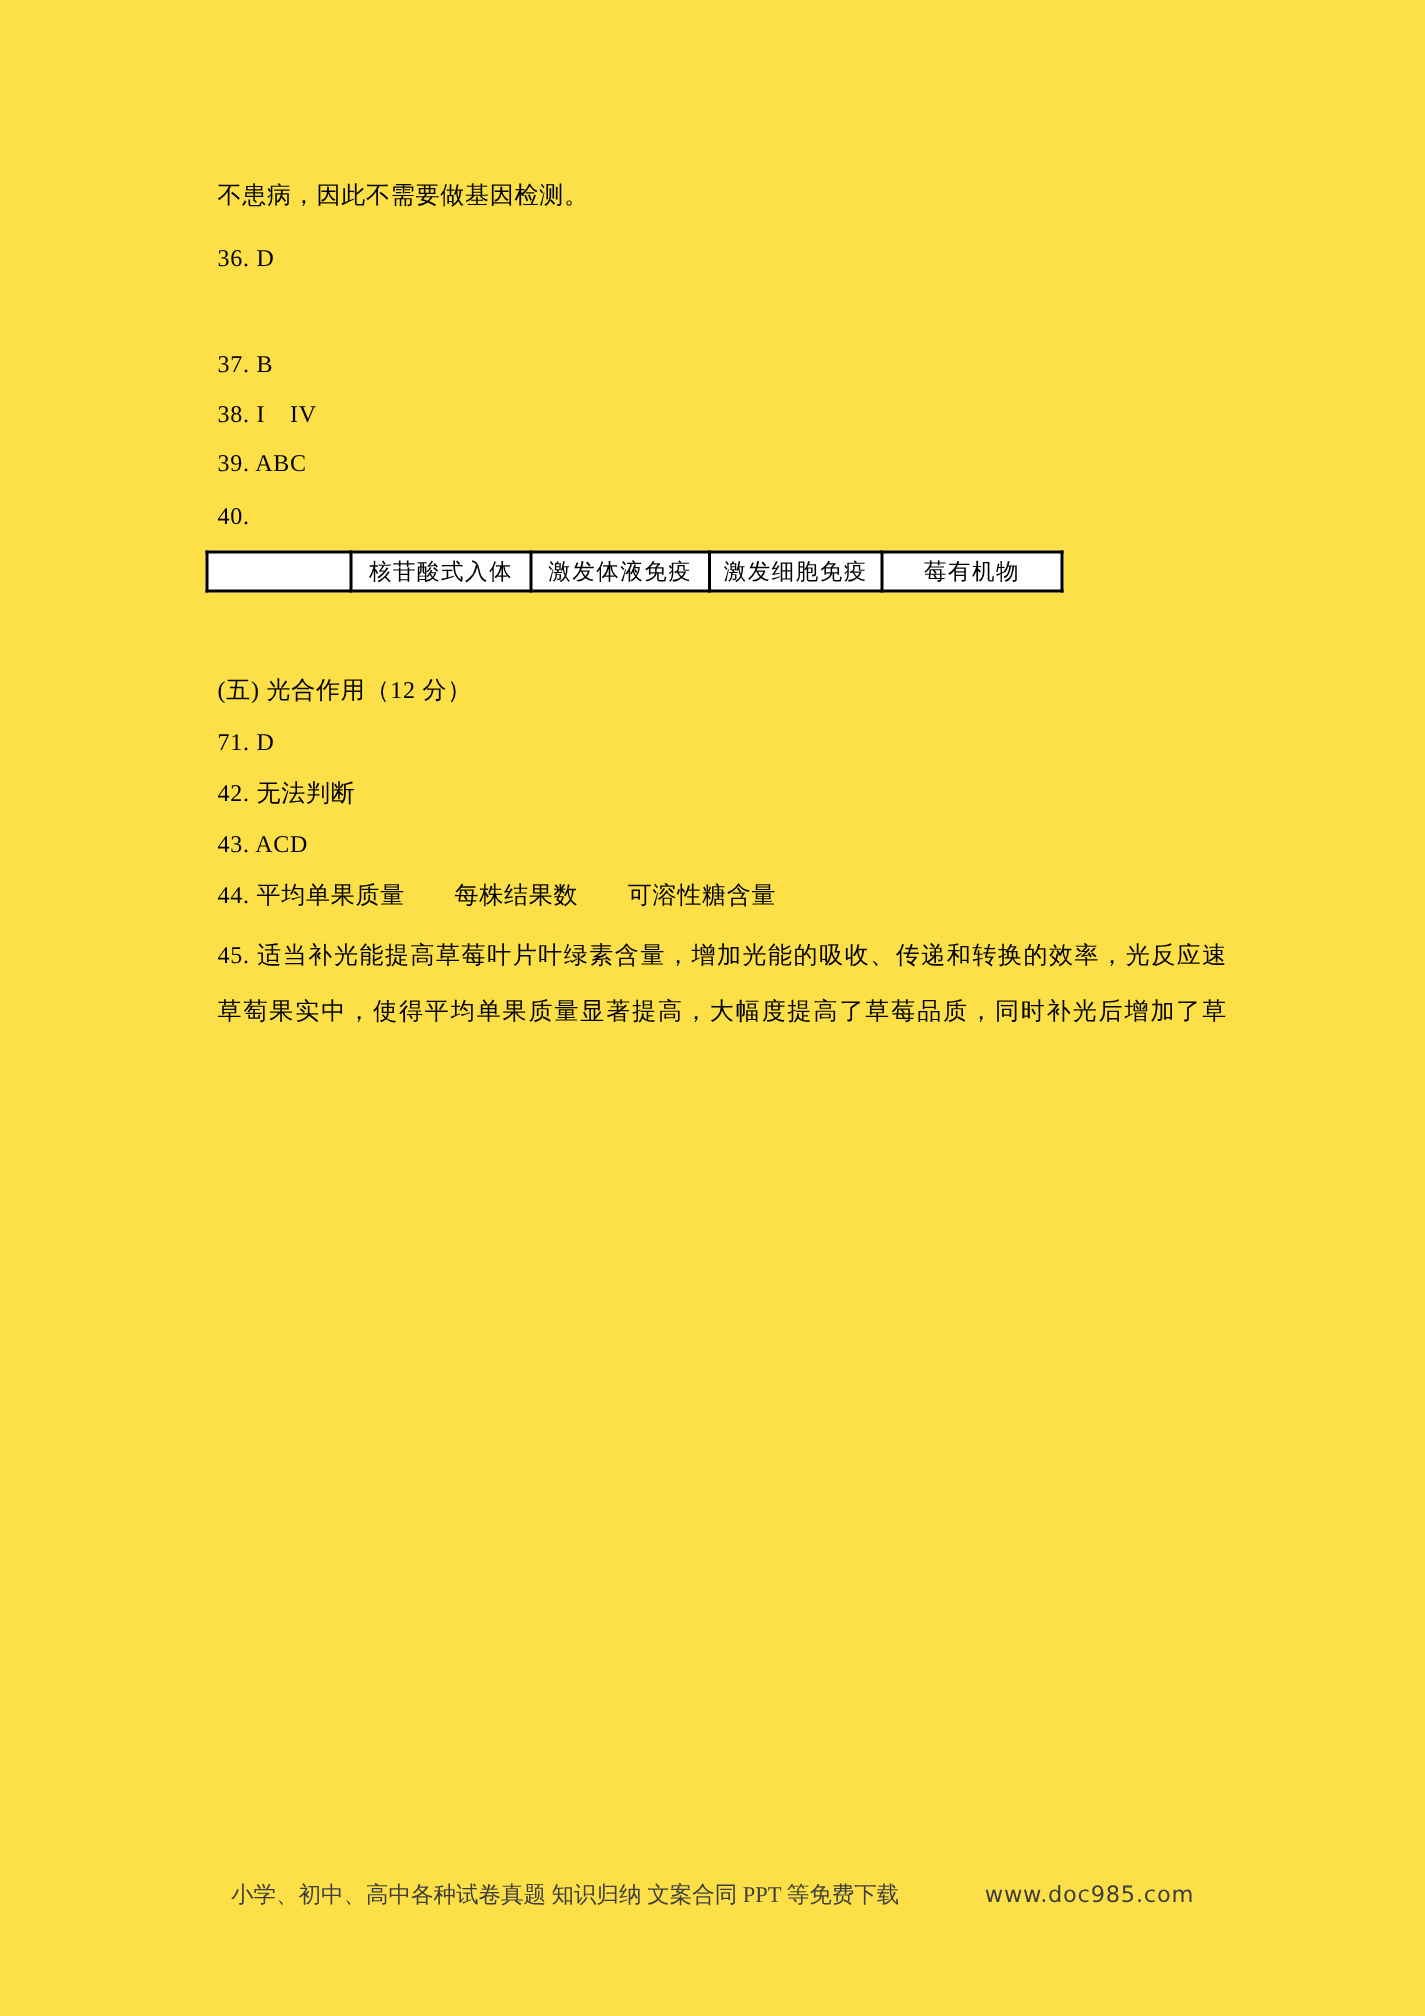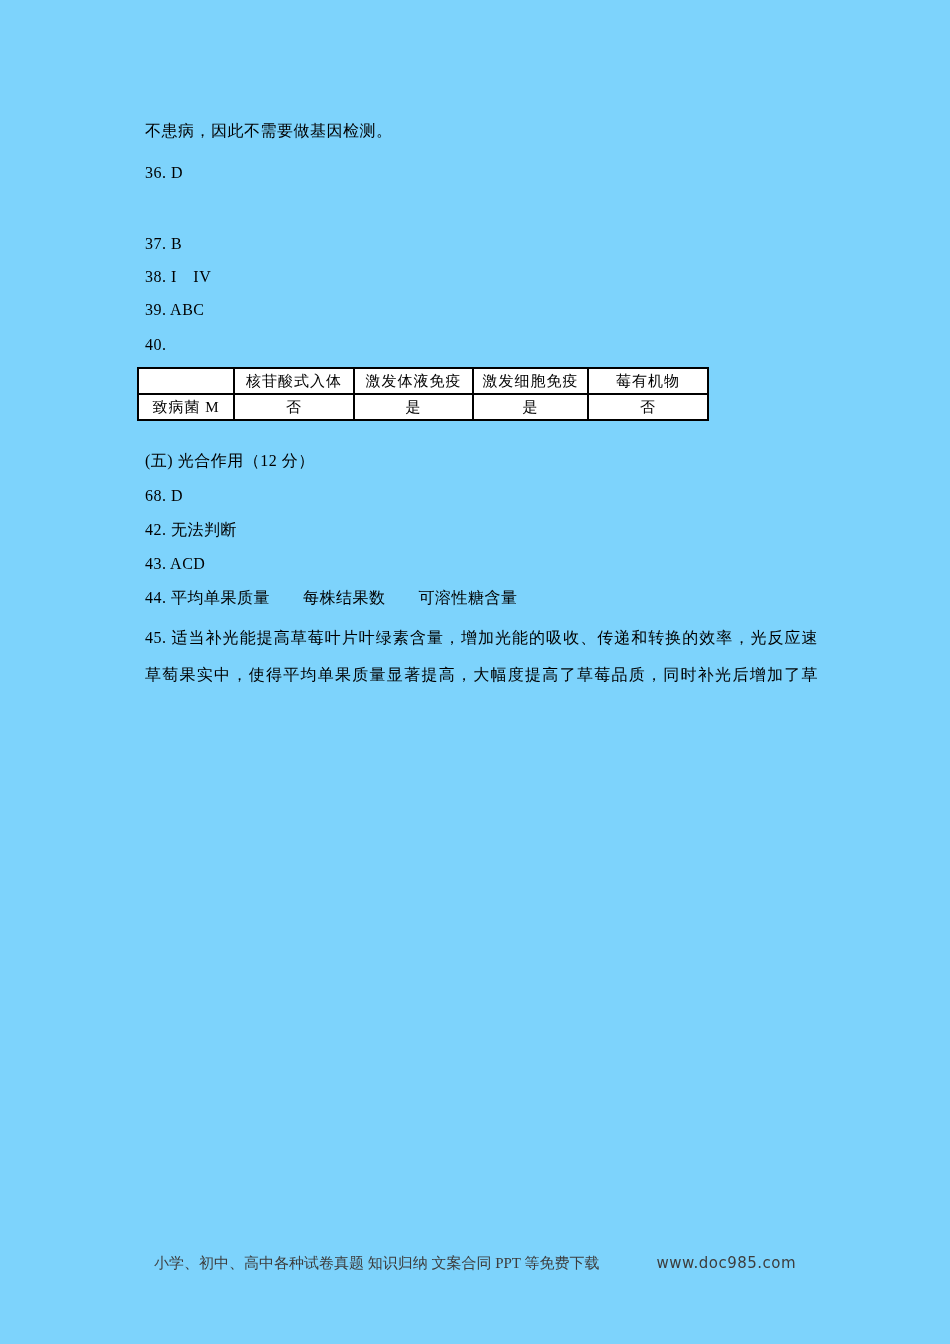--- a/index.html
+++ b/index.html
@@ -1,17 +1,17 @@
 <!DOCTYPE html>
 <html><head>
 <meta charset="utf-8">
 <style>
   html,body { margin:0; padding:0; background:#ffffff; }
   .page {
-    position:relative; width:950px; height:1344px; background:#7dd3fc;
+    position:relative; width:950px; height:1344px; background:#fde047;
     font-family:"Liberation Serif","DejaVu Serif",serif;
     color:#000000; overflow:hidden;
   }
   .tline {
     position:absolute; left:145px; font-size:16px; line-height:20px;
     white-space:pre; letter-spacing:0.5px;
   }
   .ans-table {
     position:absolute; left:137px; top:367px;
     border-collapse:collapse; table-layout:fixed; width:477px;
@@ -65,32 +65,25 @@
         <col style="width:120px">
     </colgroup>
     <tbody>
       <tr>
         <th></th>
         <th>核苷酸式入体</th>
         <th>激发体液免疫</th>
         <th>激发细胞免疫</th>
         <th>莓有机物</th>
       </tr>
-      <tr>
-        <td>致病菌 M</td>
-        <td>否</td>
-        <td>是</td>
-        <td>是</td>
-        <td>否</td>
-      </tr>
     </tbody>
   </table>
 
   <div class="tline" style="top:451px">(五) 光合作用（12 分）</div>
-  <div class="tline" style="top:486px">68. D</div>
+  <div class="tline" style="top:486px">71. D</div>
   <div class="tline" style="top:520px">42. 无法判断</div>
   <div class="tline" style="top:554px">43. ACD</div>
   <div class="tline" style="top:588px">44. 平均单果质量　　每株结果数　　可溶性糖含量</div>
 
   <div class="para45">
     <div class="pline just">45. 适当补光能提高草莓叶片叶绿素含量，增加光能的吸收、传递和转换的效率，光反应速</div>
     <div class="pline just">草萄果实中，使得平均单果质量显著提高，大幅度提高了草莓品质，同时补光后增加了草</div>
   </div>
 
   <div class="footer">

